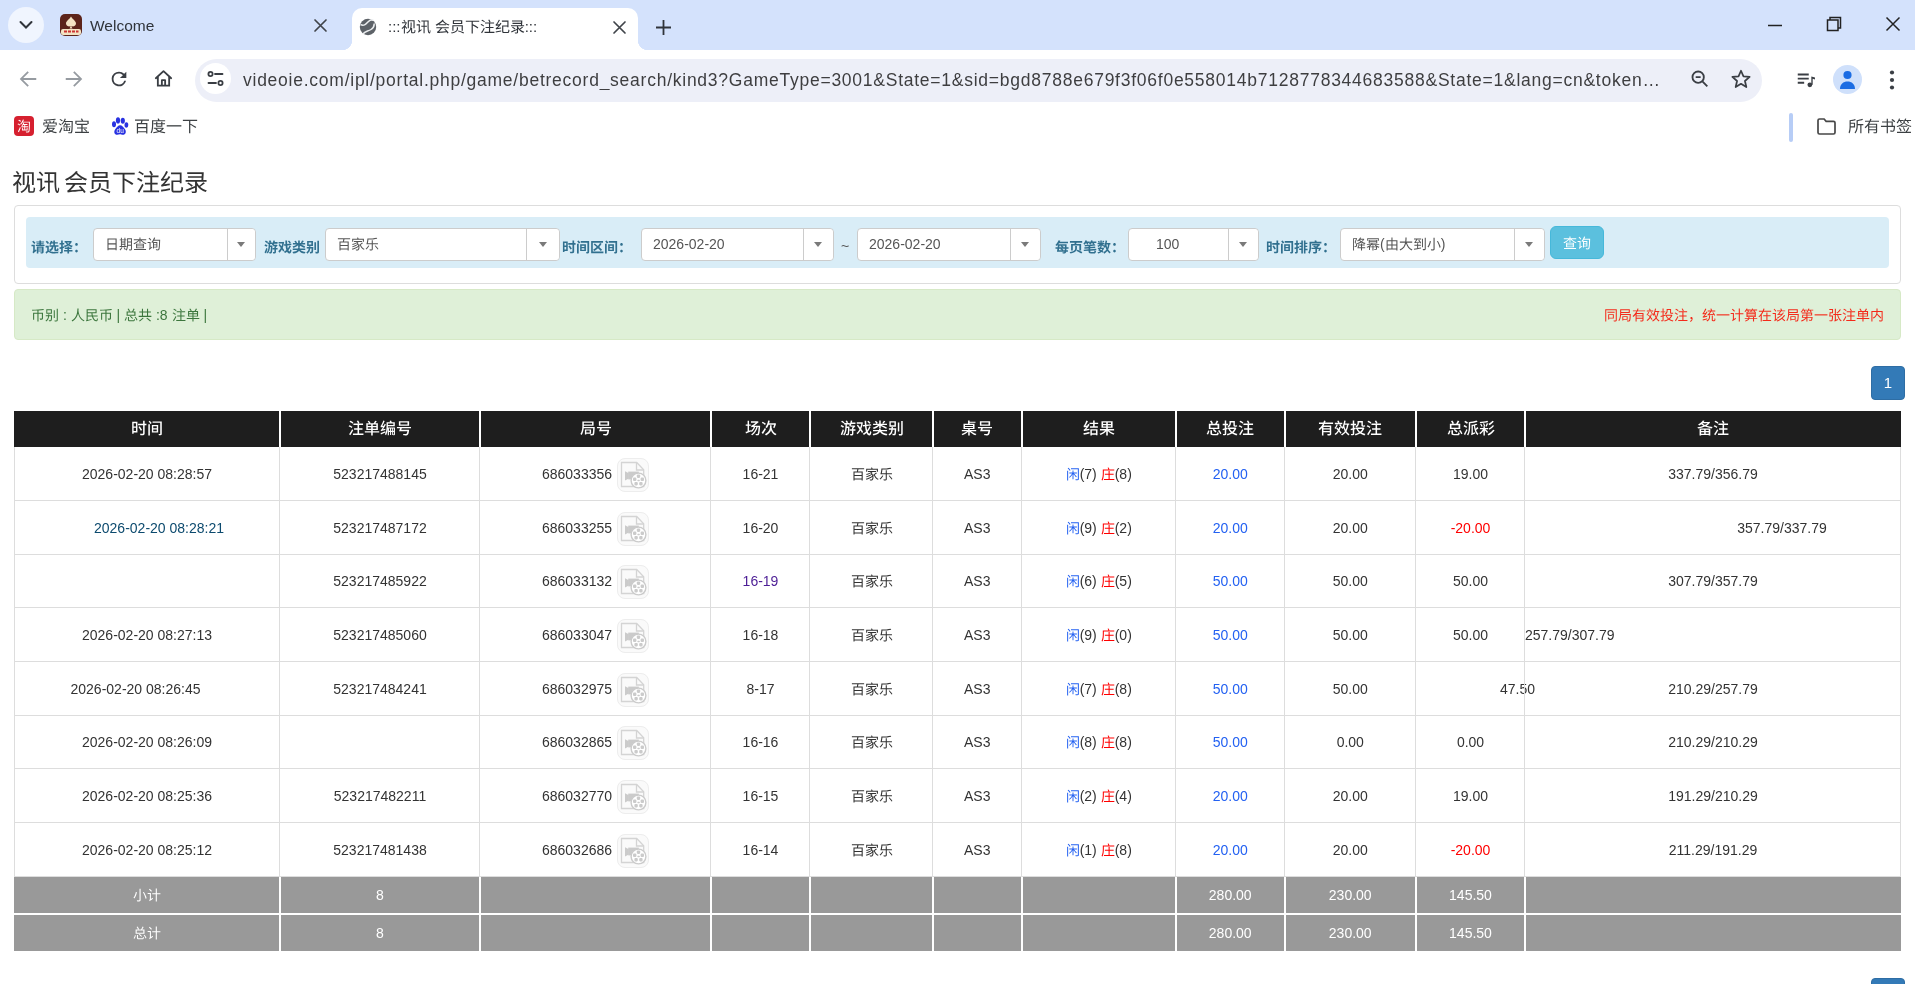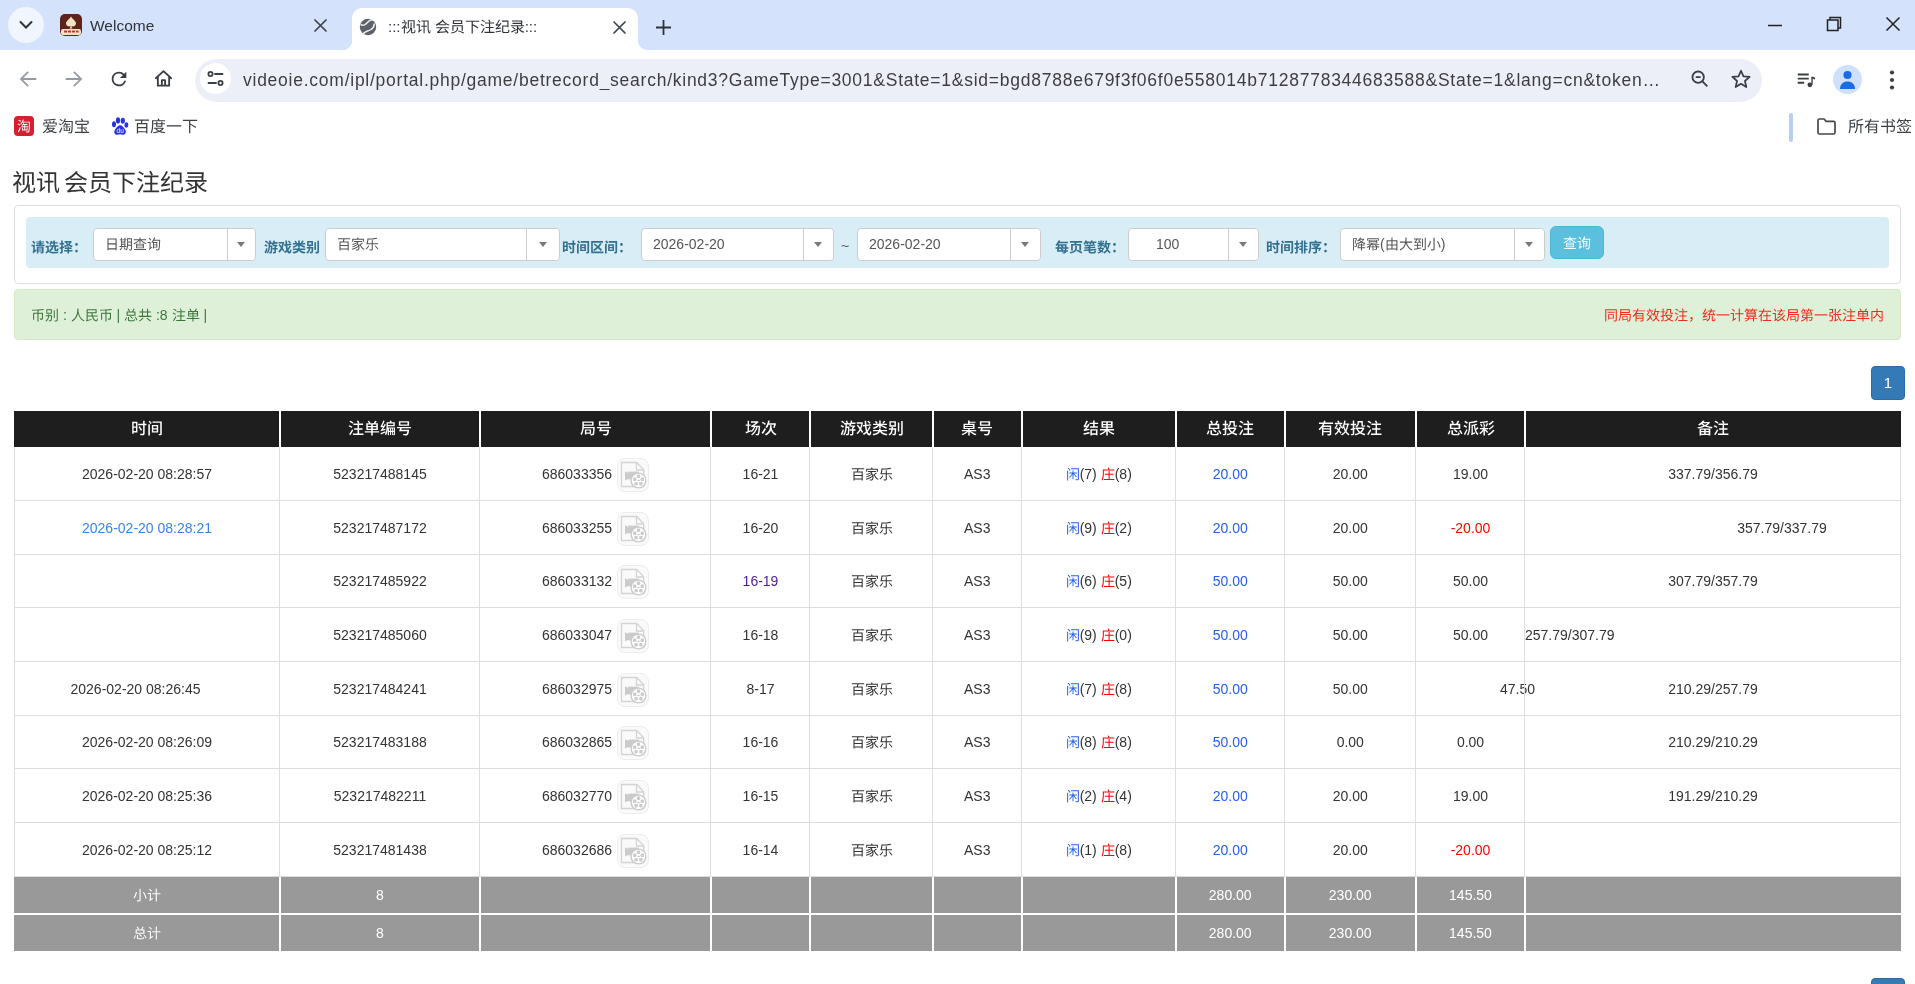--- a/index.html
+++ b/index.html
@@ -388,21 +388,21 @@
 <div class="abs" style="left:1021.5px;top:447px;width:154.5px;height:54px;font-size:14px;color:#333;text-align:center;line-height:54px;white-space:nowrap"><svg style="vertical-align:-1.7px" width="14.0" height="14" viewBox="0 -880 1000 1000" fill="#2361f2">
         <path d="M81 -611V79H153V-611ZM120 -796C174 -740 238 -661 265 -610L326 -652C296 -702 232 -778 176 -831ZM357 -797V-727H846V-29C846 -11 840 -5 821 -4C801 -4 734 -3 665 -5C676 15 688 49 692 70C782 70 841 69 874 56C908 44 919 20 919 -29V-797ZM466 -622V-486H235V-422H435C382 -316 298 -218 211 -167C226 -154 248 -129 259 -113C337 -166 412 -255 466 -356V-6H534V-357C606 -282 678 -197 718 -139L773 -184C728 -248 642 -343 561 -422H780V-486H534V-622Z"></path>
       </svg><span style="color:#333">(7)</span> <svg style="vertical-align:-1.7px" width="14.0" height="14" viewBox="0 -880 1000 1000" fill="#ff0000">
         <path d="M541 -602V-394H277V-322H541V-23H210V49H954V-23H617V-322H903V-394H617V-602ZM470 -826C492 -789 515 -739 527 -705H129V-443C129 -298 121 -92 39 54C59 60 92 78 107 89C191 -64 203 -288 203 -443V-635H948V-705H548L605 -723C594 -756 566 -808 543 -847Z"></path>
       </svg><span style="color:#333">(8)</span></div>
 <div class="abs" style="left:1176px;top:447px;width:108.5px;height:54px;font-size:14px;color:#2361f2;text-align:center;line-height:54px;white-space:nowrap">20.00</div>
 <div class="abs" style="left:1284.5px;top:447px;width:131.5px;height:54px;font-size:14px;color:#333;text-align:center;line-height:54px;white-space:nowrap">20.00</div>
 <div class="abs" style="left:1416px;top:447px;width:109px;height:54px;font-size:14px;color:#333;text-align:center;line-height:54px;white-space:nowrap">19.00</div>
 <div class="abs" style="left:1525px;top:447px;width:376px;height:54px;font-size:14px;color:#333;text-align:center;line-height:54px;white-space:nowrap">337.79/356.79</div>
 <div class="abs" style="left:14px;top:500px;width:1887px;height:1px;background:#ddd"></div>
-<div class="abs" style="left:14px;top:501px;width:266px;height:54px;font-size:14px;color:#3b82f6;text-align:center;line-height:54px;white-space:nowrap">2026-02-20 08:28:21</div>
+<div class="abs" style="left:26px;top:501px;width:266px;height:54px;font-size:14px;color:#0c4a6e;text-align:center;line-height:54px;white-space:nowrap">2026-02-20 08:28:21</div>
 <div class="abs" style="left:280px;top:501px;width:200px;height:54px;font-size:14px;color:#333;text-align:center;line-height:54px;white-space:nowrap">523217487172</div>
 <div class="abs" style="left:480px;top:501px;width:231px;height:54px;font-size:14px;color:#333;text-align:center;line-height:54px">686033255<span style="display:inline-block;width:32px;height:34px;background:#fafafa;border:1px solid #ededed;border-radius:8px;vertical-align:middle;margin-left:5px;text-align:center;line-height:32px"><svg width="29" height="30" viewBox="0 0 29 30">
           <g stroke="#d4d4d4" stroke-width="1.3" fill="none">
             <path d="M2.5 3.5h15.2l7 7.3v16.7h-22.2z"></path>
             <path d="M17.5 3.5v7.5h7.2"></path>
           </g>
           <g fill="#cbcbcb">
             <path d="M9.8 14.2l-3.8-2v9.4l3.8-2z"></path>
             <rect x="9.2" y="12.6" width="10.6" height="7.8"></rect>
           </g>
@@ -463,20 +463,21 @@
 <div class="abs" style="left:1021.5px;top:555px;width:154.5px;height:53px;font-size:14px;color:#333;text-align:center;line-height:53px;white-space:nowrap"><svg style="vertical-align:-1.7px" width="14.0" height="14" viewBox="0 -880 1000 1000" fill="#2361f2">
         <path d="M81 -611V79H153V-611ZM120 -796C174 -740 238 -661 265 -610L326 -652C296 -702 232 -778 176 -831ZM357 -797V-727H846V-29C846 -11 840 -5 821 -4C801 -4 734 -3 665 -5C676 15 688 49 692 70C782 70 841 69 874 56C908 44 919 20 919 -29V-797ZM466 -622V-486H235V-422H435C382 -316 298 -218 211 -167C226 -154 248 -129 259 -113C337 -166 412 -255 466 -356V-6H534V-357C606 -282 678 -197 718 -139L773 -184C728 -248 642 -343 561 -422H780V-486H534V-622Z"></path>
       </svg><span style="color:#333">(6)</span> <svg style="vertical-align:-1.7px" width="14.0" height="14" viewBox="0 -880 1000 1000" fill="#ff0000">
         <path d="M541 -602V-394H277V-322H541V-23H210V49H954V-23H617V-322H903V-394H617V-602ZM470 -826C492 -789 515 -739 527 -705H129V-443C129 -298 121 -92 39 54C59 60 92 78 107 89C191 -64 203 -288 203 -443V-635H948V-705H548L605 -723C594 -756 566 -808 543 -847Z"></path>
       </svg><span style="color:#333">(5)</span></div>
 <div class="abs" style="left:1176px;top:555px;width:108.5px;height:53px;font-size:14px;color:#2361f2;text-align:center;line-height:53px;white-space:nowrap">50.00</div>
 <div class="abs" style="left:1284.5px;top:555px;width:131.5px;height:53px;font-size:14px;color:#333;text-align:center;line-height:53px;white-space:nowrap">50.00</div>
 <div class="abs" style="left:1416px;top:555px;width:109px;height:53px;font-size:14px;color:#333;text-align:center;line-height:53px;white-space:nowrap">50.00</div>
 <div class="abs" style="left:1525px;top:555px;width:376px;height:53px;font-size:14px;color:#333;text-align:center;line-height:53px;white-space:nowrap">307.79/357.79</div>
 <div class="abs" style="left:14px;top:607px;width:1887px;height:1px;background:#ddd"></div>
+<div class="abs" style="left:14px;top:608px;width:266px;height:54px;font-size:14px;color:#333;text-align:center;line-height:54px;white-space:nowrap">2026-02-20 08:27:13</div>
 <div class="abs" style="left:280px;top:608px;width:200px;height:54px;font-size:14px;color:#333;text-align:center;line-height:54px;white-space:nowrap">523217485060</div>
 <div class="abs" style="left:480px;top:608px;width:231px;height:54px;font-size:14px;color:#333;text-align:center;line-height:54px">686033047<span style="display:inline-block;width:32px;height:34px;background:#fafafa;border:1px solid #ededed;border-radius:8px;vertical-align:middle;margin-left:5px;text-align:center;line-height:32px"><svg width="29" height="30" viewBox="0 0 29 30">
           <g stroke="#d4d4d4" stroke-width="1.3" fill="none">
             <path d="M2.5 3.5h15.2l7 7.3v16.7h-22.2z"></path>
             <path d="M17.5 3.5v7.5h7.2"></path>
           </g>
           <g fill="#cbcbcb">
             <path d="M9.8 14.2l-3.8-2v9.4l3.8-2z"></path>
             <rect x="9.2" y="12.6" width="10.6" height="7.8"></rect>
           </g>
@@ -539,21 +540,20 @@
         <path d="M81 -611V79H153V-611ZM120 -796C174 -740 238 -661 265 -610L326 -652C296 -702 232 -778 176 -831ZM357 -797V-727H846V-29C846 -11 840 -5 821 -4C801 -4 734 -3 665 -5C676 15 688 49 692 70C782 70 841 69 874 56C908 44 919 20 919 -29V-797ZM466 -622V-486H235V-422H435C382 -316 298 -218 211 -167C226 -154 248 -129 259 -113C337 -166 412 -255 466 -356V-6H534V-357C606 -282 678 -197 718 -139L773 -184C728 -248 642 -343 561 -422H780V-486H534V-622Z"></path>
       </svg><span style="color:#333">(7)</span> <svg style="vertical-align:-1.7px" width="14.0" height="14" viewBox="0 -880 1000 1000" fill="#ff0000">
         <path d="M541 -602V-394H277V-322H541V-23H210V49H954V-23H617V-322H903V-394H617V-602ZM470 -826C492 -789 515 -739 527 -705H129V-443C129 -298 121 -92 39 54C59 60 92 78 107 89C191 -64 203 -288 203 -443V-635H948V-705H548L605 -723C594 -756 566 -808 543 -847Z"></path>
       </svg><span style="color:#333">(8)</span></div>
 <div class="abs" style="left:1176px;top:662px;width:108.5px;height:54px;font-size:14px;color:#2361f2;text-align:center;line-height:54px;white-space:nowrap">50.00</div>
 <div class="abs" style="left:1284.5px;top:662px;width:131.5px;height:54px;font-size:14px;color:#333;text-align:center;line-height:54px;white-space:nowrap">50.00</div>
 <div class="abs" style="left:1463px;top:662px;width:109px;height:54px;font-size:14px;color:#333;text-align:center;line-height:54px;white-space:nowrap">47.50</div>
 <div class="abs" style="left:1525px;top:662px;width:376px;height:54px;font-size:14px;color:#333;text-align:center;line-height:54px;white-space:nowrap">210.29/257.79</div>
 <div class="abs" style="left:14px;top:715px;width:1887px;height:1px;background:#ddd"></div>
 <div class="abs" style="left:14px;top:716px;width:266px;height:53px;font-size:14px;color:#333;text-align:center;line-height:53px;white-space:nowrap">2026-02-20 08:26:09</div>
-<div class="abs" style="left:280px;top:716px;width:200px;height:53px;font-size:14px;color:#333;text-align:center;line-height:53px;white-space:nowrap">523217483188</div>
 <div class="abs" style="left:480px;top:716px;width:231px;height:53px;font-size:14px;color:#333;text-align:center;line-height:53px">686032865<span style="display:inline-block;width:32px;height:34px;background:#fafafa;border:1px solid #ededed;border-radius:8px;vertical-align:middle;margin-left:5px;text-align:center;line-height:32px"><svg width="29" height="30" viewBox="0 0 29 30">
           <g stroke="#d4d4d4" stroke-width="1.3" fill="none">
             <path d="M2.5 3.5h15.2l7 7.3v16.7h-22.2z"></path>
             <path d="M17.5 3.5v7.5h7.2"></path>
           </g>
           <g fill="#cbcbcb">
             <path d="M9.8 14.2l-3.8-2v9.4l3.8-2z"></path>
             <rect x="9.2" y="12.6" width="10.6" height="7.8"></rect>
           </g>
           <circle cx="19.5" cy="21.5" r="7.4" fill="#fff" stroke="#cbcbcb" stroke-width="1.4"></circle>
@@ -650,20 +650,21 @@
       </svg></div>
 <div class="abs" style="left:933px;top:823px;width:88.5px;height:54px;font-size:14px;color:#333;text-align:center;line-height:54px;white-space:nowrap">AS3</div>
 <div class="abs" style="left:1021.5px;top:823px;width:154.5px;height:54px;font-size:14px;color:#333;text-align:center;line-height:54px;white-space:nowrap"><svg style="vertical-align:-1.7px" width="14.0" height="14" viewBox="0 -880 1000 1000" fill="#2361f2">
         <path d="M81 -611V79H153V-611ZM120 -796C174 -740 238 -661 265 -610L326 -652C296 -702 232 -778 176 -831ZM357 -797V-727H846V-29C846 -11 840 -5 821 -4C801 -4 734 -3 665 -5C676 15 688 49 692 70C782 70 841 69 874 56C908 44 919 20 919 -29V-797ZM466 -622V-486H235V-422H435C382 -316 298 -218 211 -167C226 -154 248 -129 259 -113C337 -166 412 -255 466 -356V-6H534V-357C606 -282 678 -197 718 -139L773 -184C728 -248 642 -343 561 -422H780V-486H534V-622Z"></path>
       </svg><span style="color:#333">(1)</span> <svg style="vertical-align:-1.7px" width="14.0" height="14" viewBox="0 -880 1000 1000" fill="#ff0000">
         <path d="M541 -602V-394H277V-322H541V-23H210V49H954V-23H617V-322H903V-394H617V-602ZM470 -826C492 -789 515 -739 527 -705H129V-443C129 -298 121 -92 39 54C59 60 92 78 107 89C191 -64 203 -288 203 -443V-635H948V-705H548L605 -723C594 -756 566 -808 543 -847Z"></path>
       </svg><span style="color:#333">(8)</span></div>
 <div class="abs" style="left:1176px;top:823px;width:108.5px;height:54px;font-size:14px;color:#2361f2;text-align:center;line-height:54px;white-space:nowrap">20.00</div>
 <div class="abs" style="left:1284.5px;top:823px;width:131.5px;height:54px;font-size:14px;color:#333;text-align:center;line-height:54px;white-space:nowrap">20.00</div>
 <div class="abs" style="left:1416px;top:823px;width:109px;height:54px;font-size:14px;color:#ff0000;text-align:center;line-height:54px;white-space:nowrap">-20.00</div>
+<div class="abs" style="left:1525px;top:823px;width:376px;height:54px;font-size:14px;color:#333;text-align:center;line-height:54px;white-space:nowrap">211.29/191.29</div>
 <div class="abs" style="left:14px;top:876px;width:1887px;height:1px;background:#ddd"></div>
 <div class="abs" style="left:14px;top:447px;width:1px;height:430px;background:#ddd"></div>
 <div class="abs" style="left:279px;top:447px;width:1px;height:430px;background:#ddd"></div>
 <div class="abs" style="left:479px;top:447px;width:1px;height:430px;background:#ddd"></div>
 <div class="abs" style="left:710px;top:447px;width:1px;height:430px;background:#ddd"></div>
 <div class="abs" style="left:809px;top:447px;width:1px;height:430px;background:#ddd"></div>
 <div class="abs" style="left:932px;top:447px;width:1px;height:430px;background:#ddd"></div>
 <div class="abs" style="left:1020.5px;top:447px;width:1px;height:430px;background:#ddd"></div>
 <div class="abs" style="left:1175px;top:447px;width:1px;height:430px;background:#ddd"></div>
 <div class="abs" style="left:1283.5px;top:447px;width:1px;height:430px;background:#ddd"></div>

